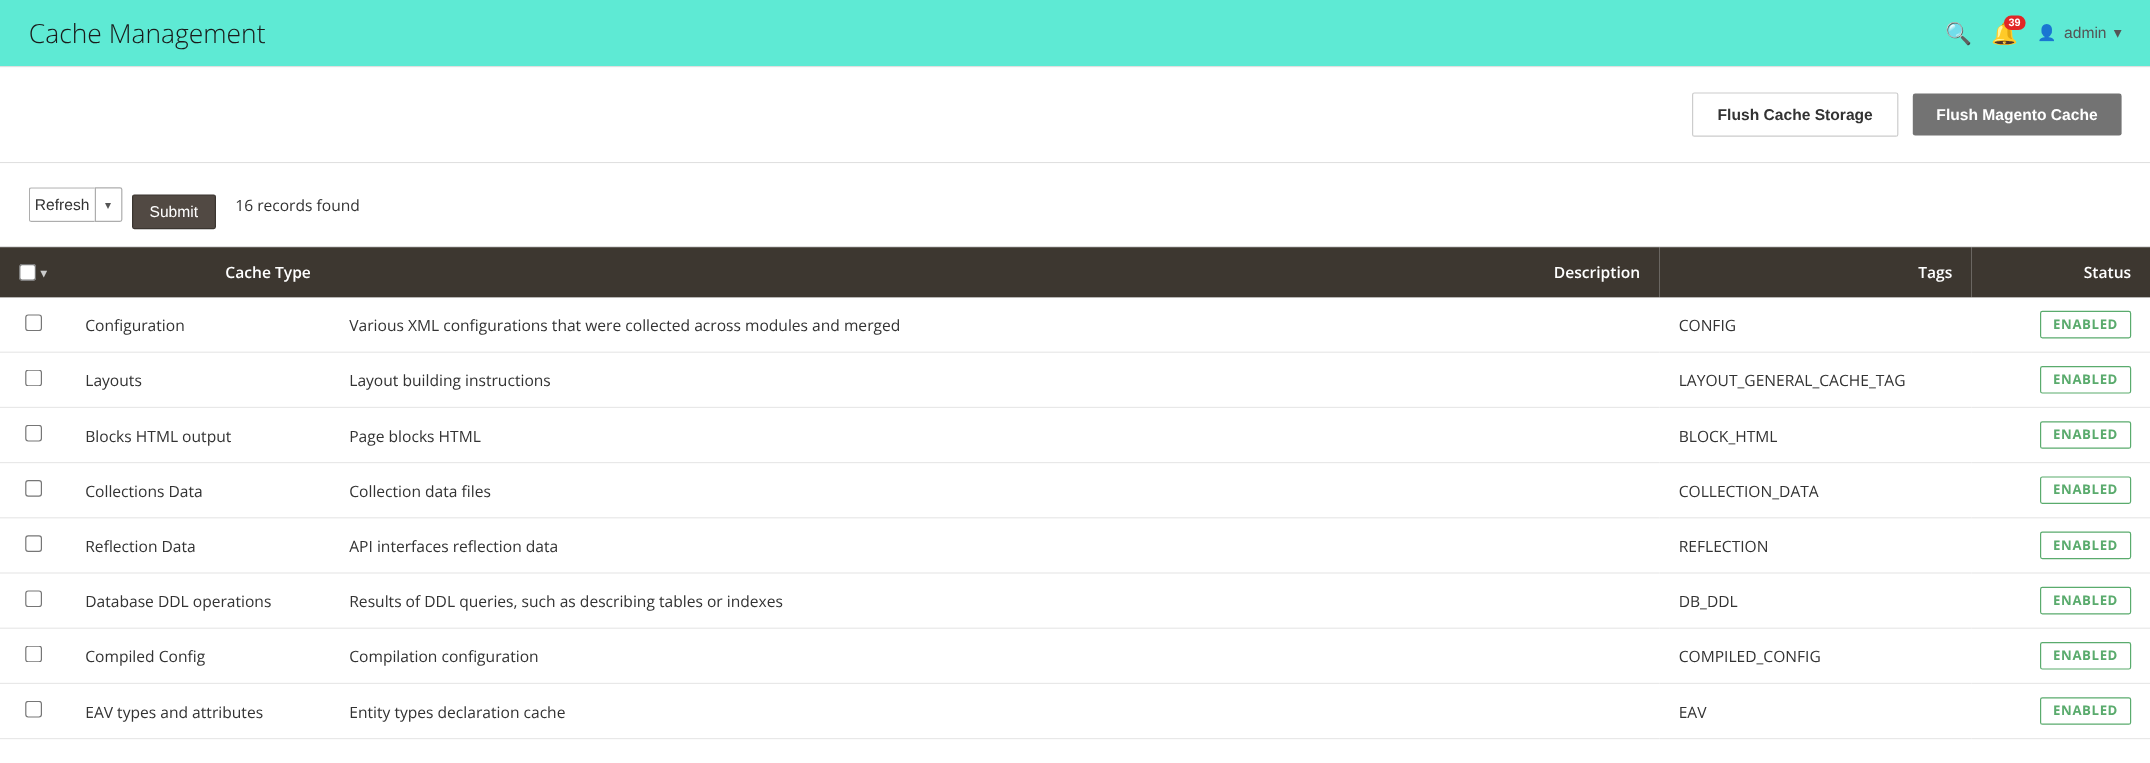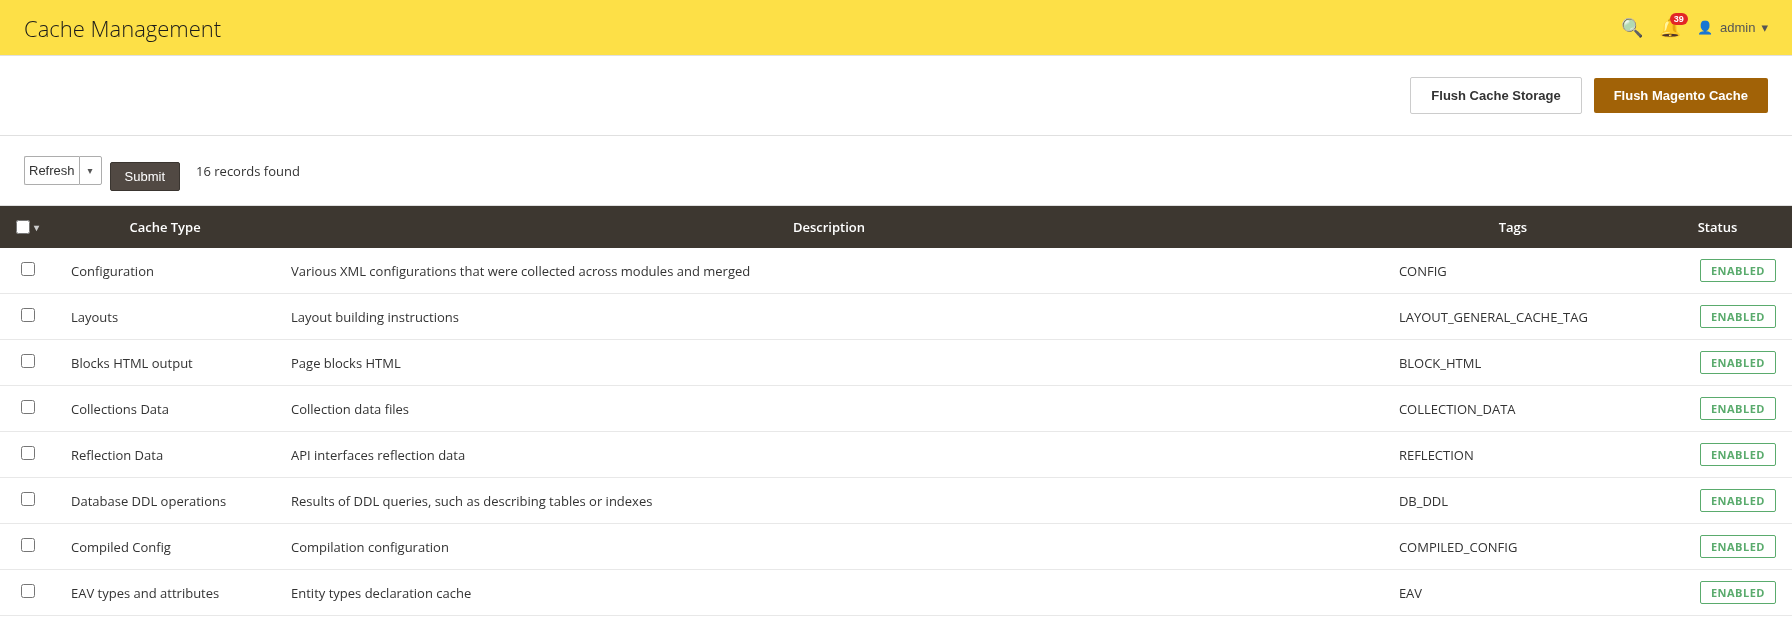--- a/index.html
+++ b/index.html
@@ -1,20 +1,20 @@
 <!DOCTYPE html>
 <html><head>
   <meta charset="utf-8">
   <style>
     * { box-sizing: border-box; margin: 0; padding: 0; }
     body { font-family: 'Open Sans', Arial, sans-serif; font-size: 13px; color: #333; background: #f5f5f5; }
 
     
     .top-header {
-      background: #fde047;
+      background: #5eead4;
       border-bottom: 1px solid #e0e0e0;
       padding: 0 24px;
       height: 56px;
       display: flex;
       align-items: center;
       justify-content: space-between;
     }
     .page-title {
       font-size: 22px;
       font-weight: 300;
@@ -77,21 +77,21 @@
       background: #fff;
       border: 1px solid #ccc;
       color: #333;
       padding: 10px 20px;
       font-size: 13px;
       font-weight: 700;
       cursor: pointer;
       border-radius: 2px;
     }
     .btn-flush-magento {
-      background: #a16207;
+      background: #737373;
       border: none;
       color: #fff;
       padding: 10px 20px;
       font-size: 13px;
       font-weight: 600;
       cursor: pointer;
       border-radius: 2px;
     }
 
     
@@ -150,21 +150,21 @@
     table {
       width: 100%;
       border-collapse: collapse;
     }
     thead tr {
       background: #3d3730;
       color: #fff;
     }
     thead th {
       padding: 12px 16px;
-      text-align: center;
+      text-align: right;
       font-size: 13px;
       font-weight: 600;
     }
     thead th:first-child {
       width: 50px;
       text-align: center;
     }
     tbody tr {
       border-bottom: 1px solid #e8e8e8;
       background: #fff;

